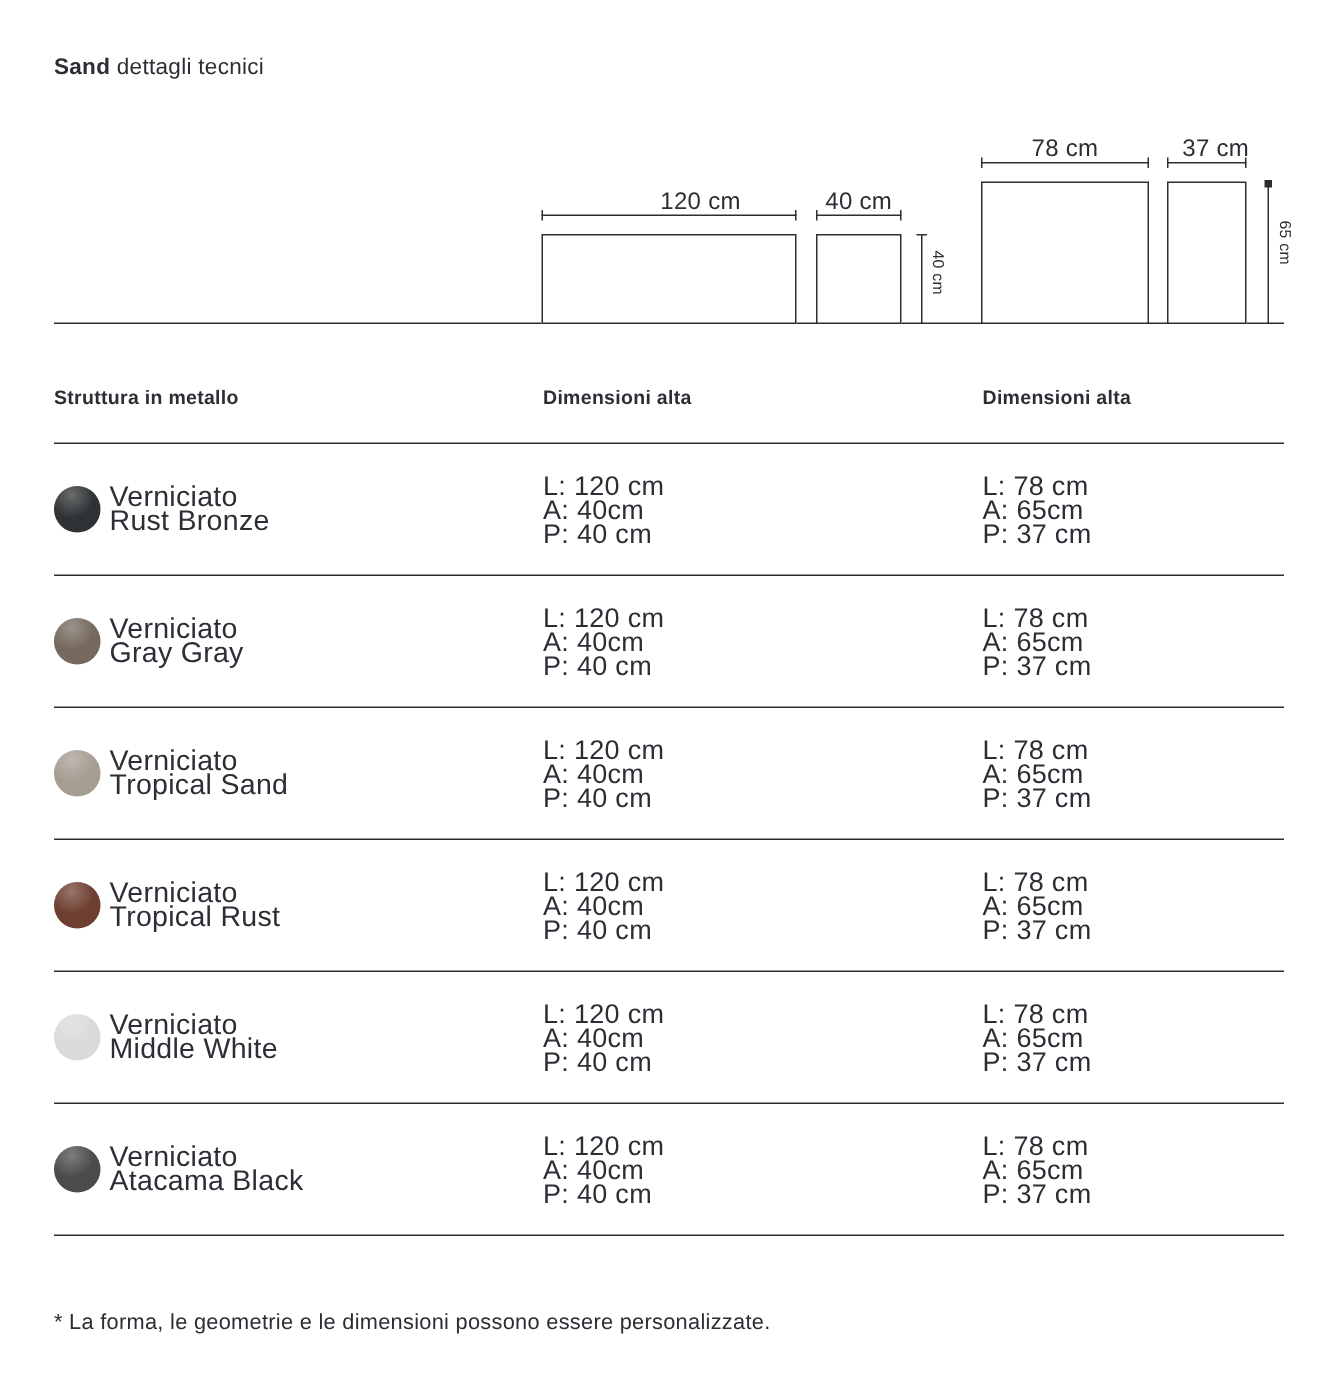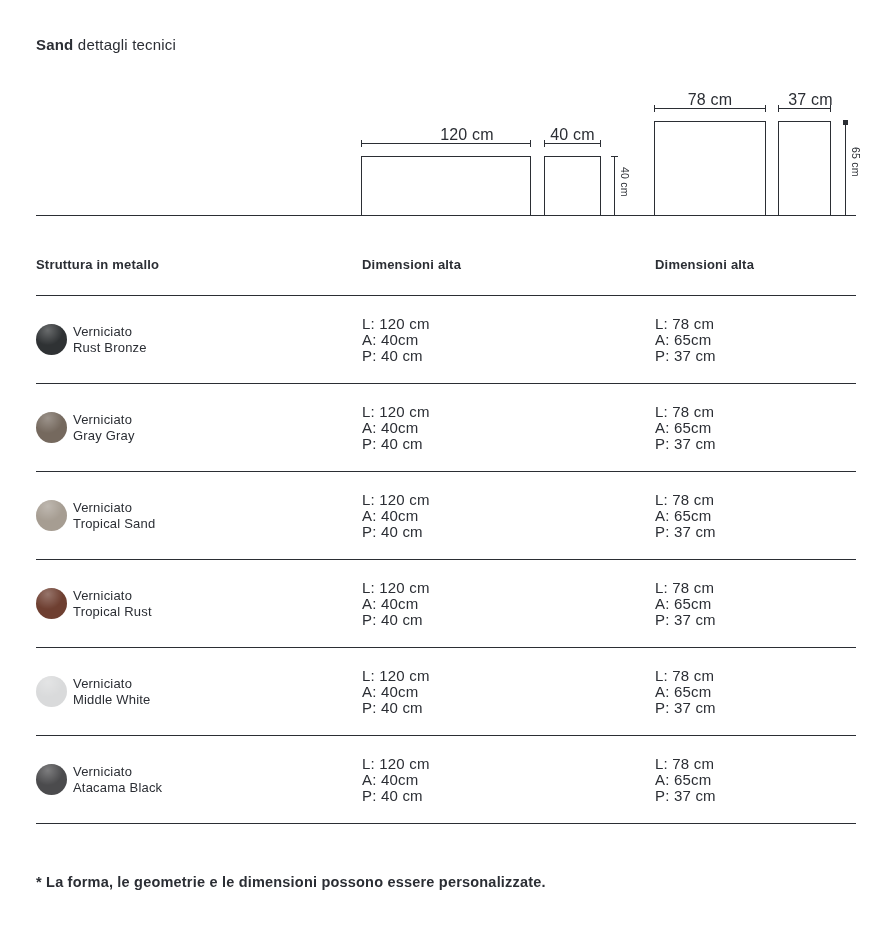--- a/index.html
+++ b/index.html
@@ -40,25 +40,25 @@
   .t-row {
     display:grid; grid-template-columns:326px 293px 1fr;
     height:88px; border-bottom:1px solid #2b2e34; align-items:center;
   }
   .finish-cell { display:flex; align-items:center; gap:6px; }
   .swatch { width:31px; height:31px; border-radius:50%; position:relative; flex:none; }
   .swatch::after {
     content:""; position:absolute; inset:0; border-radius:50%;
     background:radial-gradient(circle at 38% 20%, rgba(255,255,255,.28), rgba(255,255,255,0) 48%);
   }
-  .finish-text { font-size:13px; line-height:16px; letter-spacing:.2px; }
-  .dims { font-size:15px; line-height:16px; letter-spacing:.2px; }
-
-  
-  .footnote { left:36px; top:874px; font-size:14.5px; font-weight:700; letter-spacing:.2px; }
+  .finish-text { font-size:19px; line-height:16px; letter-spacing:.2px; }
+  .dims { font-size:18px; line-height:16px; letter-spacing:.2px; }
+
+  
+  .footnote { left:36px; top:874px; font-size:14.5px; font-weight:400; letter-spacing:.2px; }
 </style>
 </head>
 <body>
 
 <div class="abs title">
   <b>Sand</b><span> dettagli tecnici</span>
 </div>
 
 <div>
 

